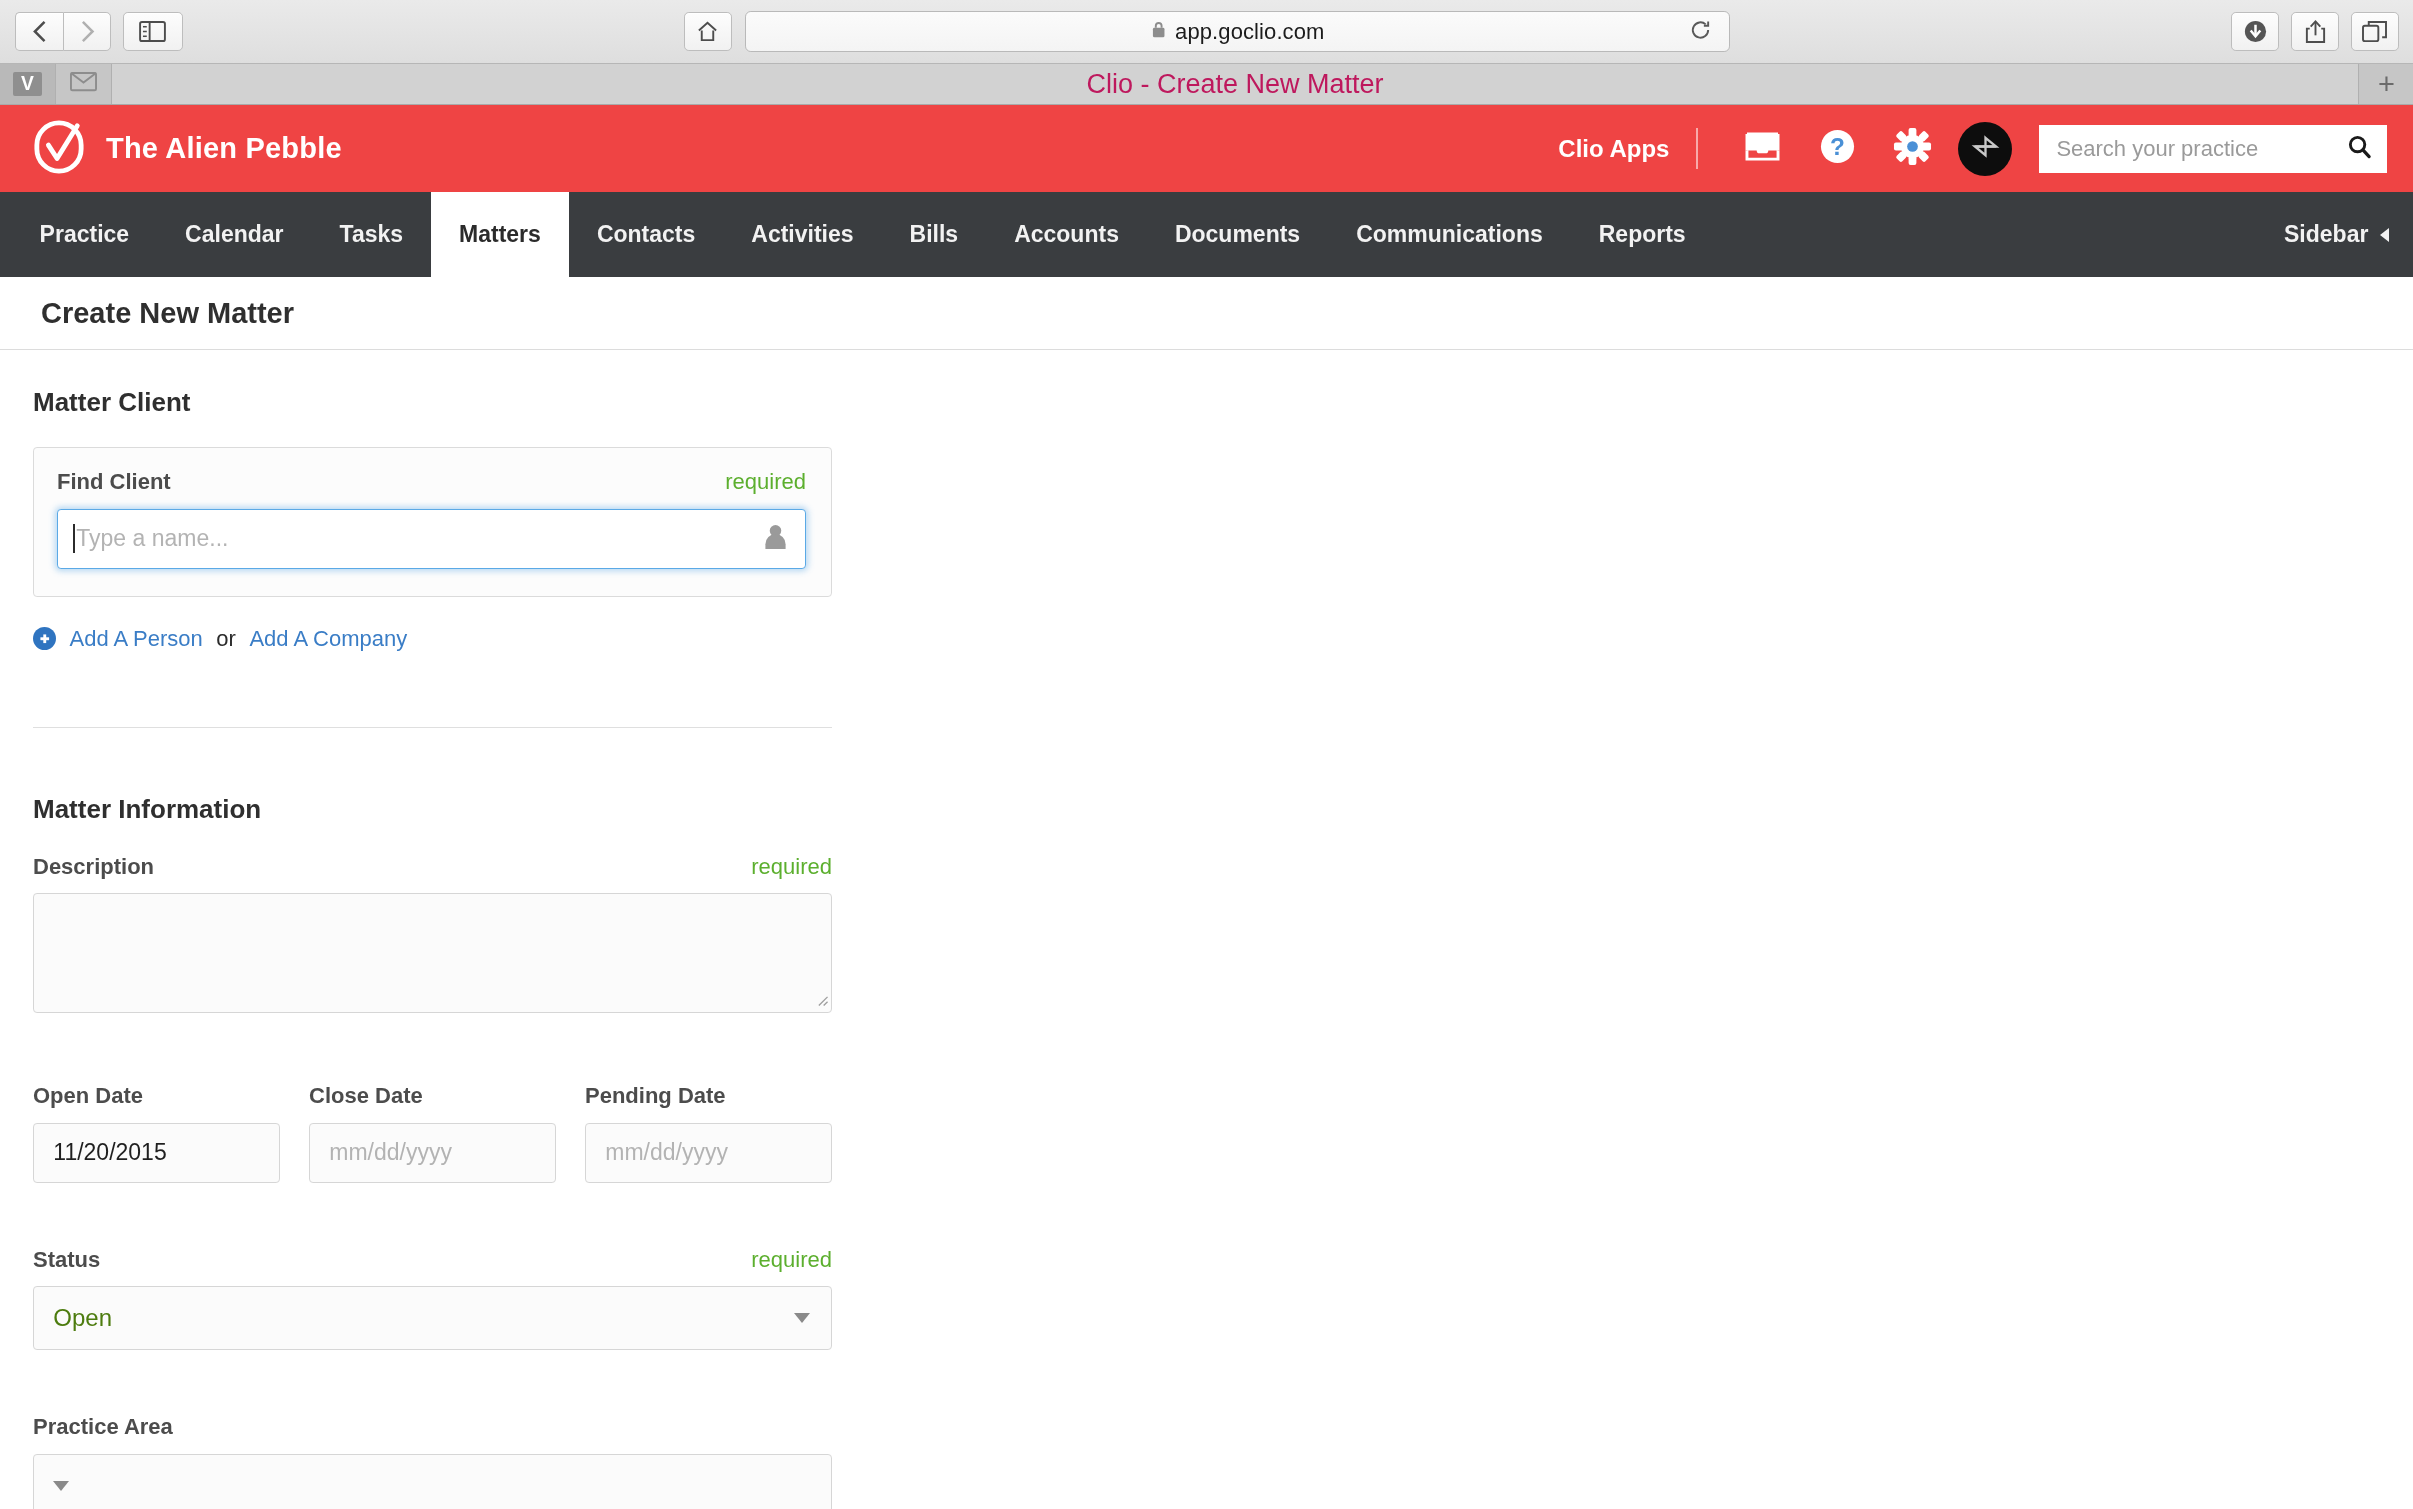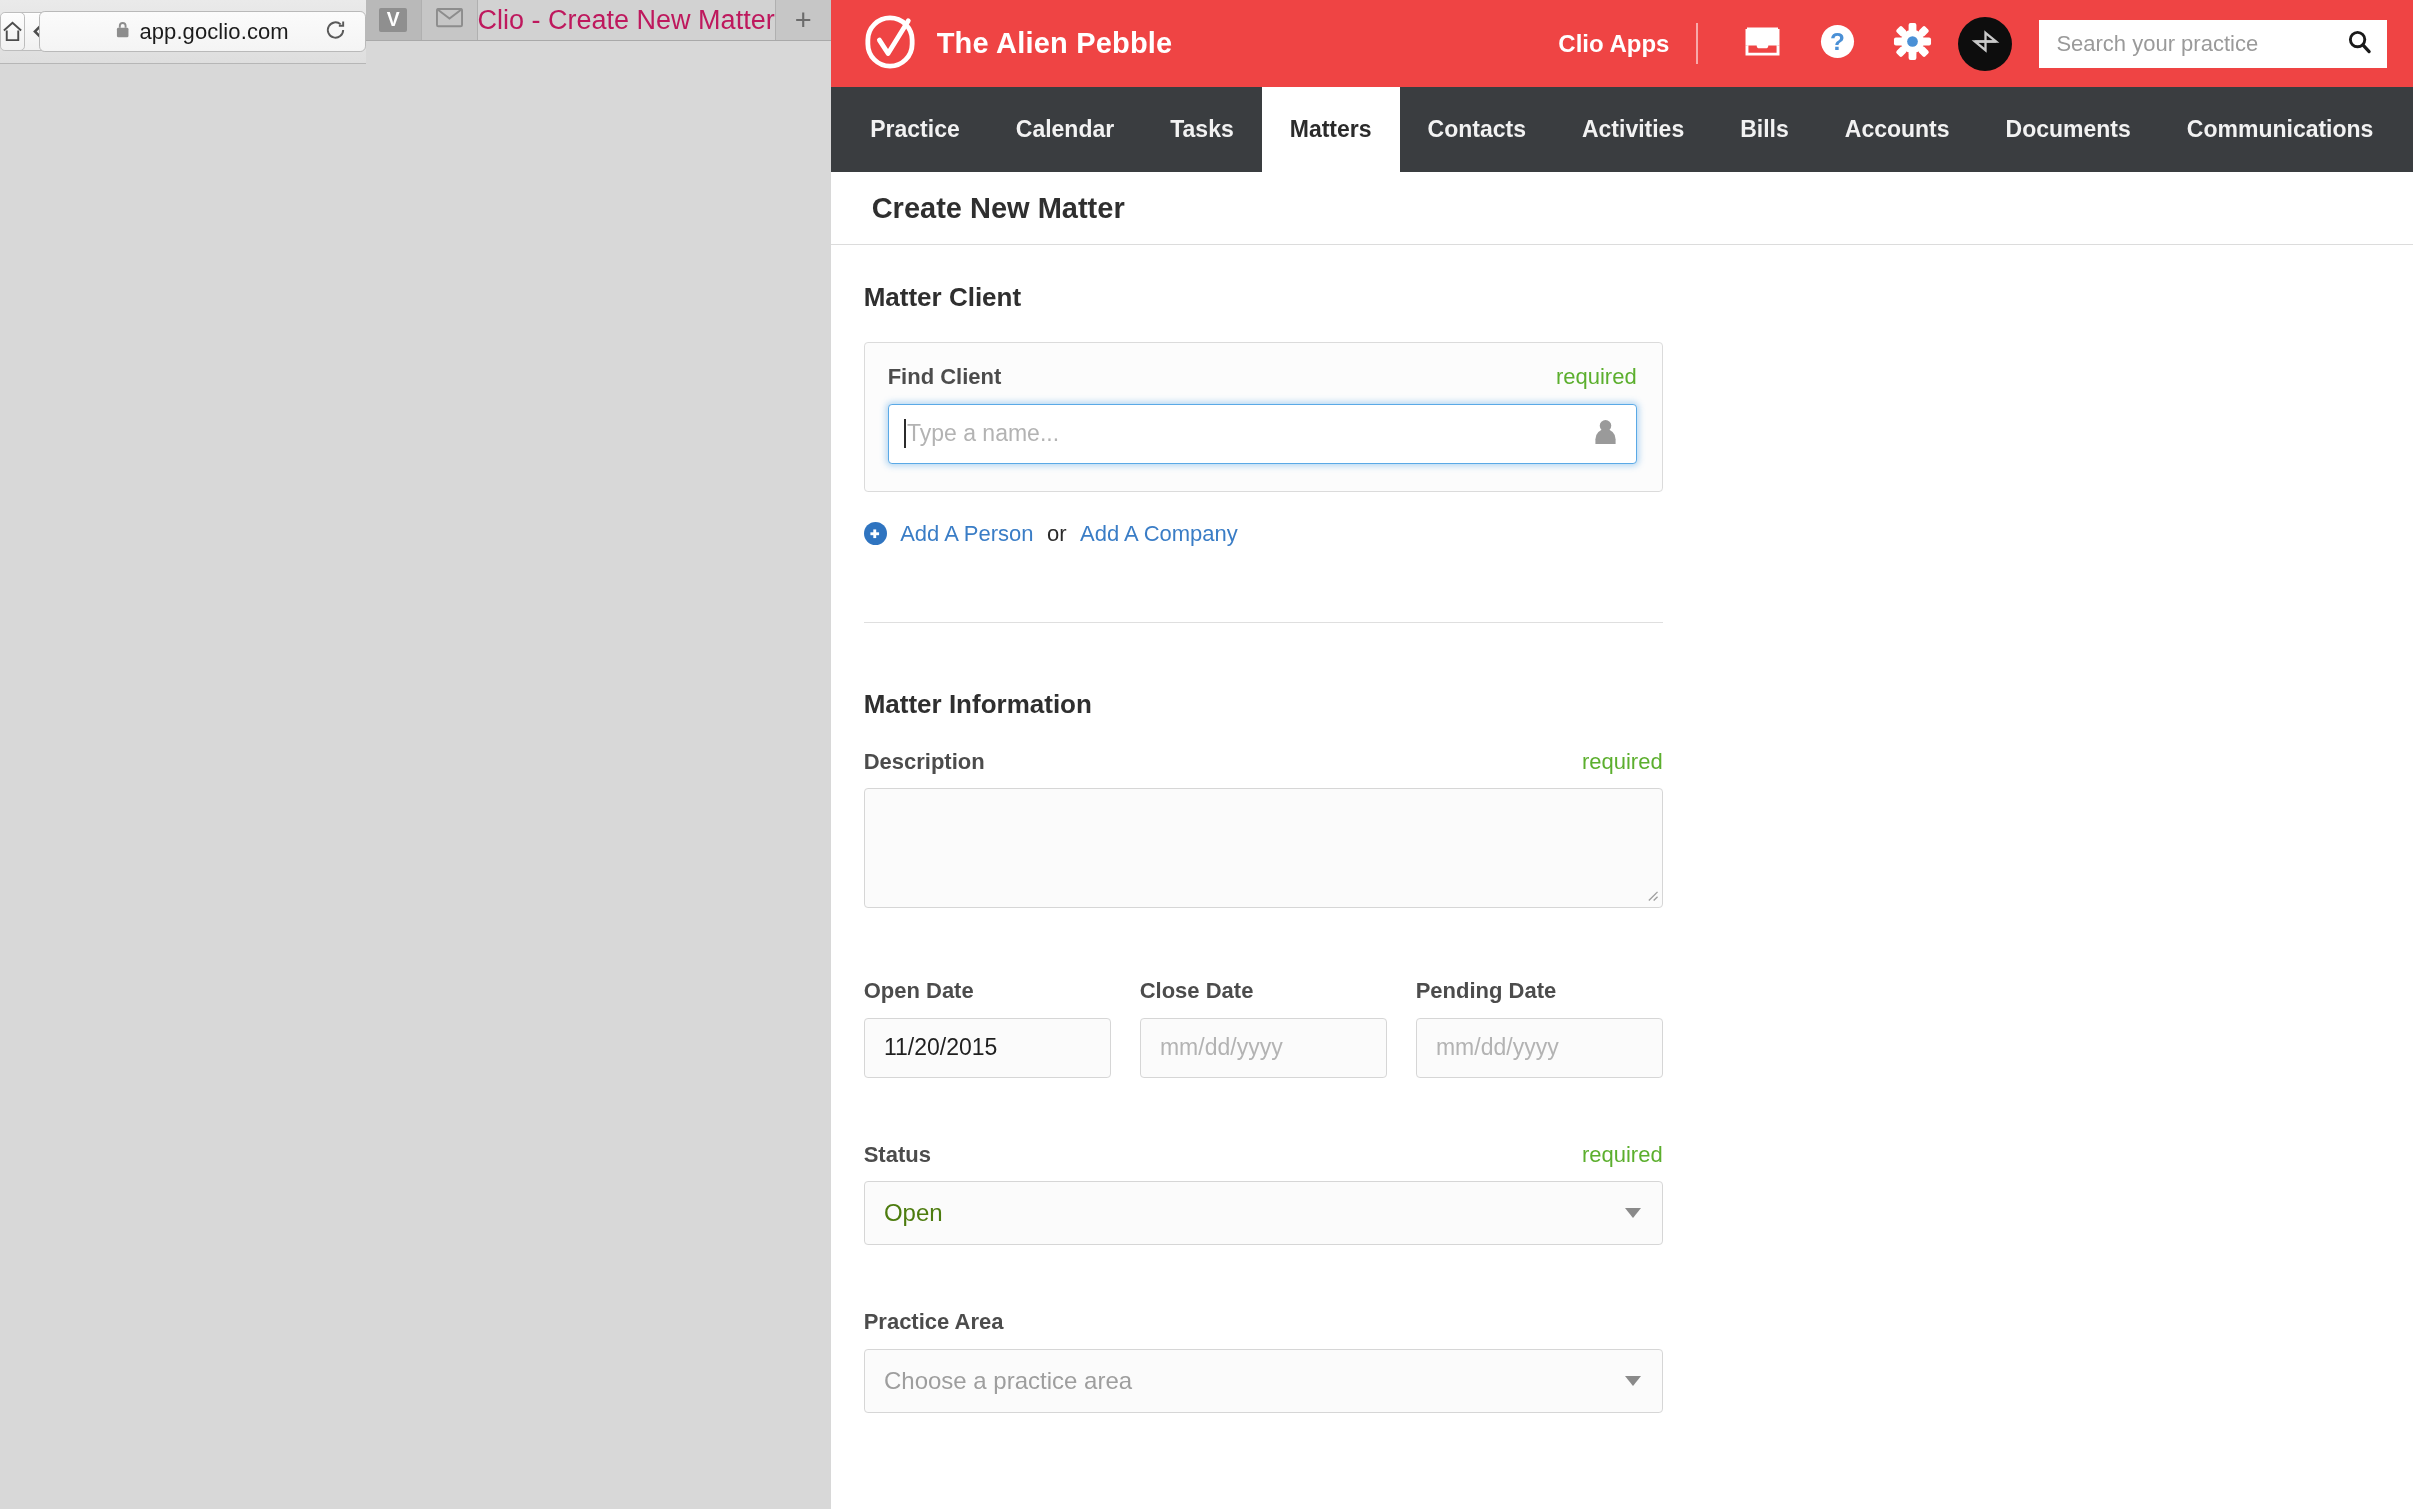--- a/index.html
+++ b/index.html
@@ -6,21 +6,21 @@
   html, body {
     width: 2414px; height: 1509px;
     font-family: "Liberation Sans", sans-serif;
     background: #ffffff;
     overflow: hidden;
   }
 
   
   .browser {
     width: 2414px; height: 1509px;
-    display: flex; flex-direction: row;
+    display: flex; flex-direction: column;
     background: #d8d8d8;
   }
   .toolbar {
     height: 64px;
     background: linear-gradient(#eaeaea, #dedede);
     border-bottom: 1px solid #b6b6b6;
     display: flex; align-items: center;
     position: relative;
     flex: none;
   }
@@ -512,21 +512,20 @@
               <span class="sel-val">Open</span>
               <span class="tri-down"></span>
             </div>
           </div>
 
           <div class="select-block">
             <div class="label-row">
               <span class="lbl">Practice Area</span>
             </div>
             <div class="select">
-              <span class="sel-ph">Choose a practice area</span>
               <span class="tri-down"></span>
             </div>
           </div>
         </div>
 
       </div>
     </div>
   </div>
 </div>
 

